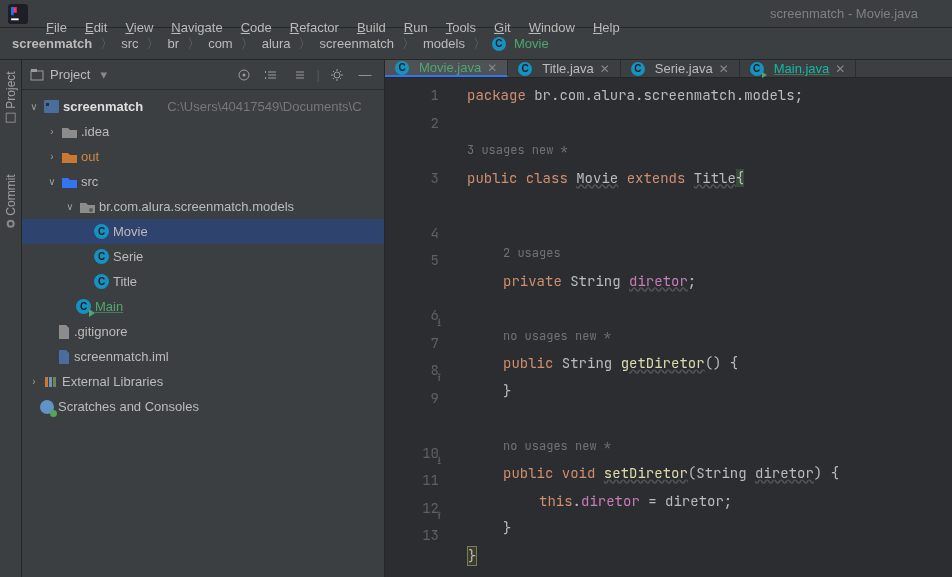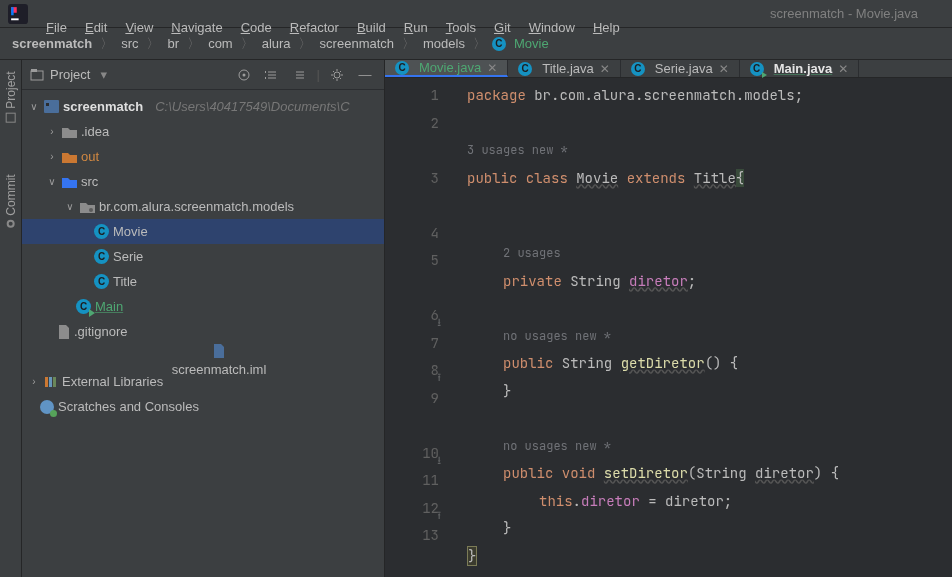--- a/index.html
+++ b/index.html
@@ -158,21 +158,21 @@
   }
   .tree-icon.class.play::after{
     content:"";position:absolute;right:-4px;bottom:-3px;width:0;height:0;
     border-left:6px solid #4ea772;border-top:4px solid transparent;border-bottom:4px solid transparent;
   }
   .tree-icon.class.play{position:relative;}
   .tree-label { color:#bbbbbb; }
   .tree-label.proj { color:#dfdfdf; font-weight:600; }
   .tree-label.orange { color:#d18842; }
   .tree-label.green { color:#4ea772; text-decoration: underline; text-decoration-color: rgba(78,167,114,0.6);}
-  .tree-path { color:#777; margin-left:8px;font-style:italic; }
+  .tree-path { color:#777; margin-left:20px; }
   .scratch-icon {
     width:14px;height:14px;border-radius:50%;background:#6094c4;position:relative;
     display:inline-flex;align-items:center;justify-content:center;color:#fff;font-size:9px;
   }
   .scratch-icon::after{
     content:"";position:absolute;right:-3px;bottom:-3px;width:7px;height:7px;border-radius:50%;background:#56a35a;
   }
   
   .editor-col {
     flex: 1;
@@ -195,21 +195,21 @@
     padding: 0 10px;
     border-right: 1px solid #2b2d30;
     color: #bbbbbb;
     cursor:pointer;
   }
   .tab.active {
     background: #4e5254;
     border-bottom: 2px solid #3574f0;
   }
   .tab .close { color:#888; font-size:12px; }
-  .tab .tab-label.green { color:#e5e5e5; text-decoration: underline; text-decoration-color:rgba(78,167,114,0.5);font-weight:bold;}
+  .tab .tab-label.green { color:#14b8a6; text-decoration: underline; text-decoration-color:rgba(78,167,114,0.5);}
   .tab .tab-label.greenish { color:#4ea772; }
   
   .editor-body {
     flex:1;
     display:flex;
     background:#2b2d30;
     font-family: "JetBrains Mono","Consolas",monospace;
     font-size: 14px;
     line-height: 27.5px;
   }
@@ -401,21 +401,21 @@
         <span class="tree-label green">Main</span>
       </div>
       <div class="tree-row" style="padding-left:36px;">
         <span>
             <svg width="12" height="14">
               <path d="M1 0h7l3 3v11H1z" fill="#8c8c8c"></path>
             </svg>
           </span>
         <span class="tree-label">.gitignore</span>
       </div>
-      <div class="tree-row" style="padding-left:36px;flex-direction:column;">
+      <div class="tree-row" style="padding-left:36px;">
         <span>
             <svg width="12" height="14">
               <path d="M1 0h7l3 3v11H1z" fill="#4a6e9b"></path>
             </svg>
           </span>
         <span class="tree-label">screenmatch.iml</span>
       </div>
       <div class="tree-row" style="padding-left:6px;">
         <span class="tree-arrow">›</span>
         <span>

